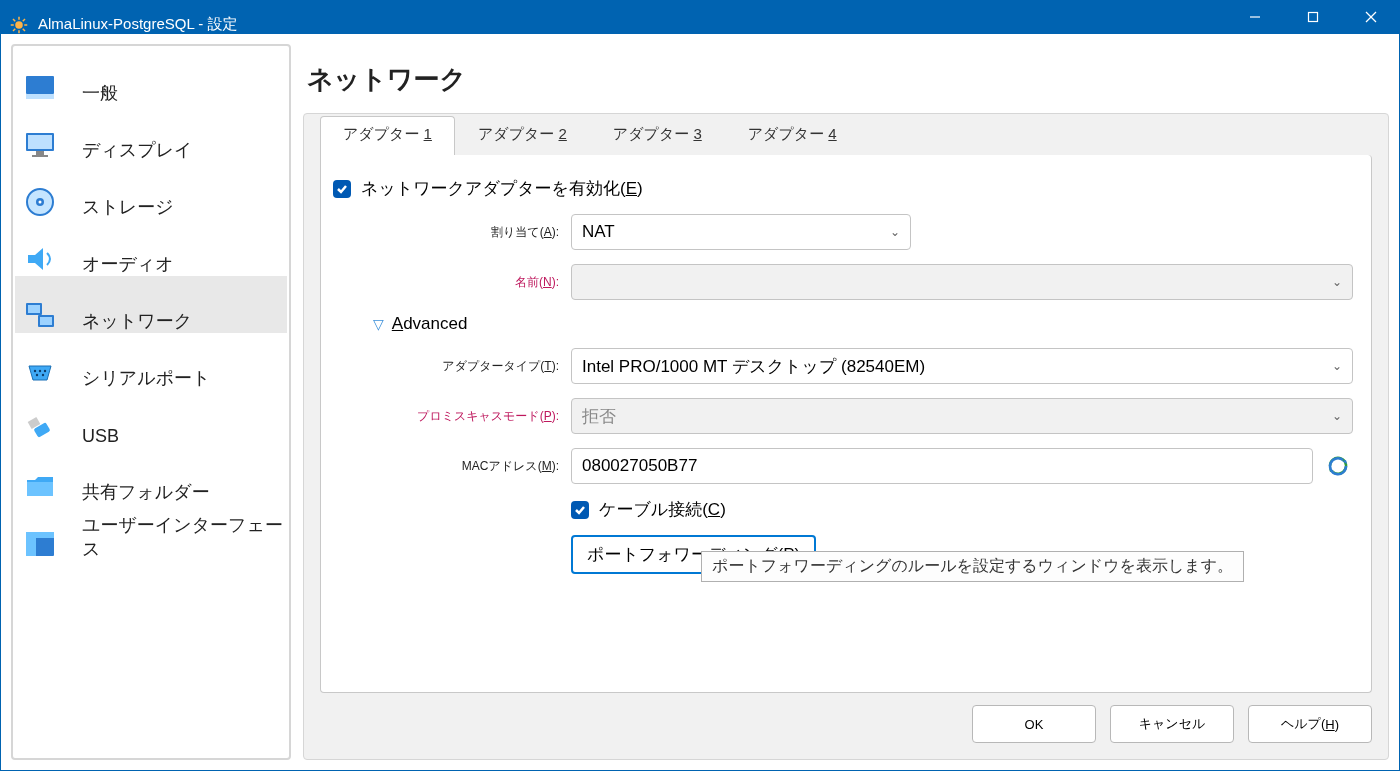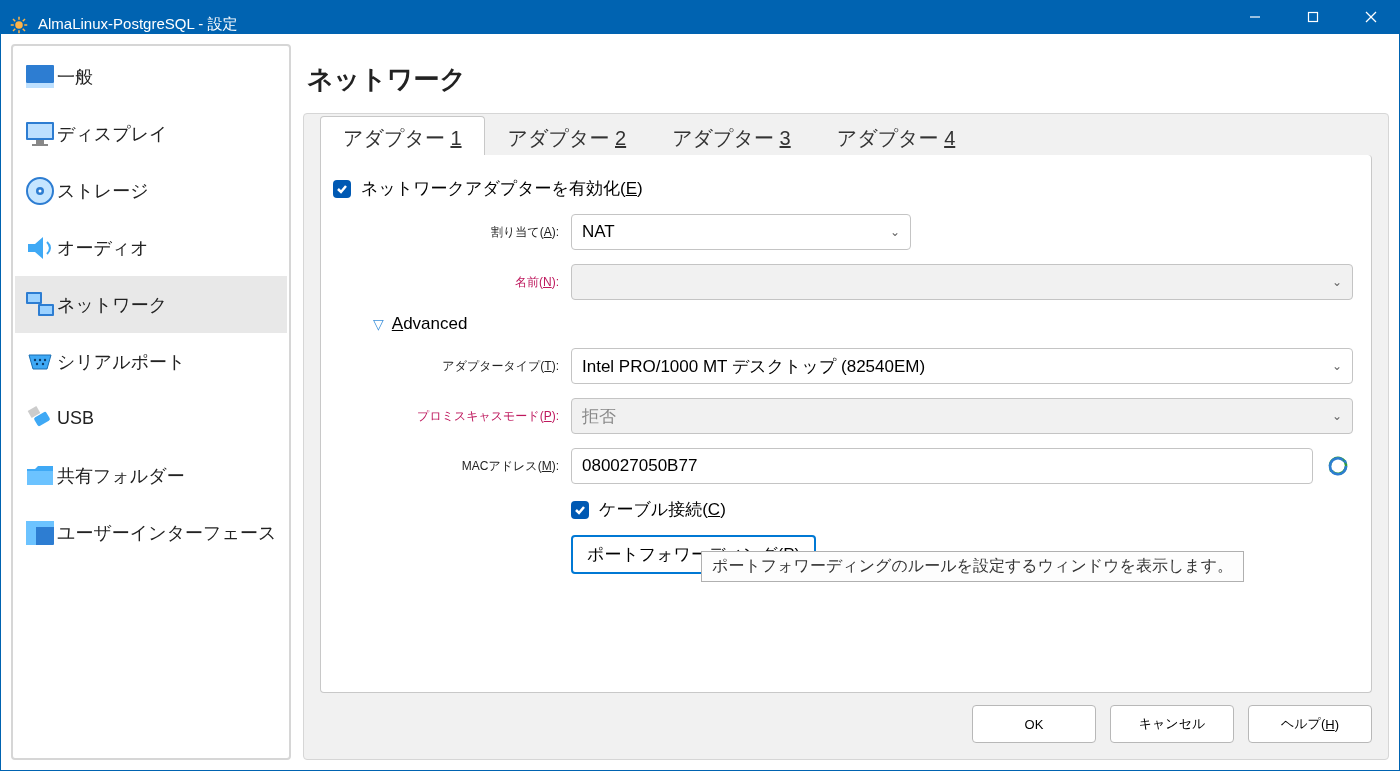--- a/index.html
+++ b/index.html
@@ -12,33 +12,33 @@
 .titlebar .win-controls { display: flex; height: 100%; }
 .titlebar .win-btn { width: 58px; display: flex; align-items: center; justify-content: center; cursor: pointer; }
 .titlebar .win-btn svg { width: 12px; height: 12px; stroke: #fff; stroke-width: 1.2; fill: none; }
 
 
 .outer { border: 1px solid #0063b1; border-top: none; height: 737px; padding: 10px; }
 .workarea { display: flex; gap: 12px; height: 100%; }
 
 
 .sidebar { width: 280px; border: 2px solid #d6d6d6; border-radius: 4px; background: #fff; padding: 2px; }
-.side-item { display: flex; align-items: center; height: 57px; padding-left: 8px; gap: 0; cursor: pointer; }
+.side-item { display: flex; align-items: flex-end; height: 57px; padding-left: 8px; gap: 25px; cursor: pointer; }
 .side-item.selected { background: #e8e8e8; }
 .side-item .icon { width: 34px; height: 34px; flex: 0 0 34px; display: flex; align-items: center; justify-content: center; }
 .side-item .label { font-size: 18px; color: #222; }
 
 
 .main { flex: 1; display: flex; flex-direction: column; }
 .panel-title { font-size: 26px; font-weight: 600; color: #222; padding: 18px 4px 16px 4px; }
 .panel-body { flex: 1; border: 1px solid #d6d6d6; border-radius: 4px; background: #f1f1f1; padding: 0 16px 16px 16px; display: flex; flex-direction: column; }
 
 
 .tabs { display: flex; height: 40px; margin-top: 2px; }
-.tab { padding: 8px 22px; font-size: 20px; color: #333; cursor: pointer; border: 1px solid transparent; position: relative; }
+.tab { padding: 8px 22px; font-size: 15px; color: #333; cursor: pointer; border: 1px solid transparent; position: relative; }
 .tab.active { background: #fff; border: 1px solid #c8c8c8; border-bottom-color: #fff; border-radius: 4px 4px 0 0; }
 .tab-u { text-decoration: underline; }
 
 
 .tab-content { background: #fff; border: 1px solid #c8c8c8; border-top: none; border-radius: 0 4px 4px 4px; flex: 1; padding: 22px 18px; margin-top: -1px; position: relative; }
 
 .row { display: flex; align-items: center; margin-bottom: 14px; }
 .row .lbl { width: 232px; text-align: right; padding-right: 12px; font-size: 12px; color: #222; }
 .row .lbl.disabled { color: #be185d; }
 .ctrl { flex: 1; display: flex; align-items: center; }

